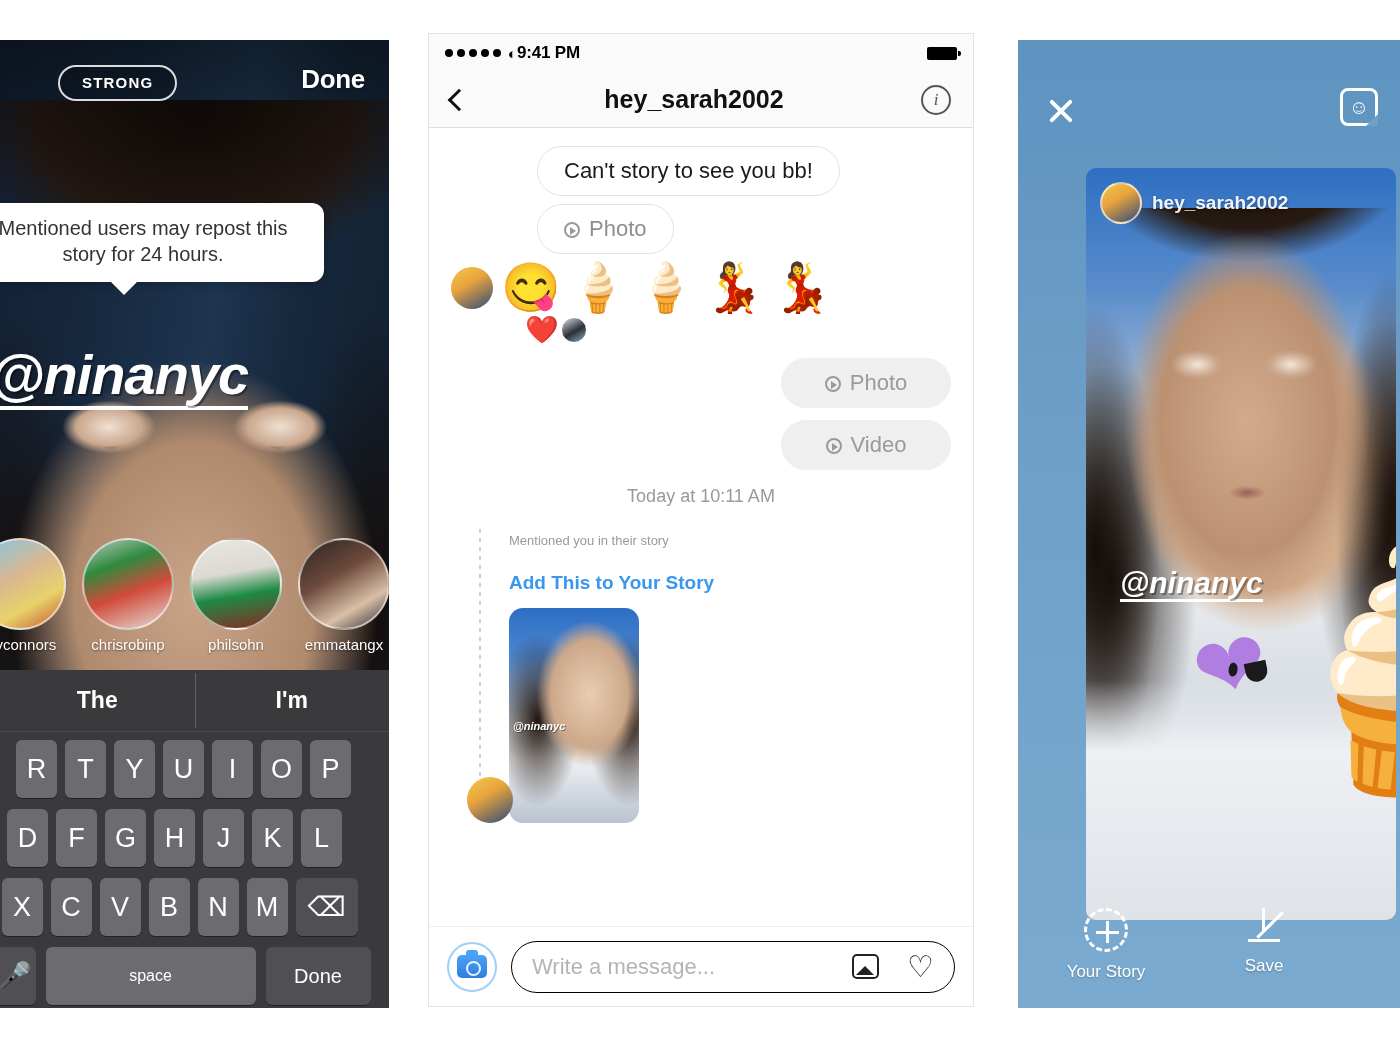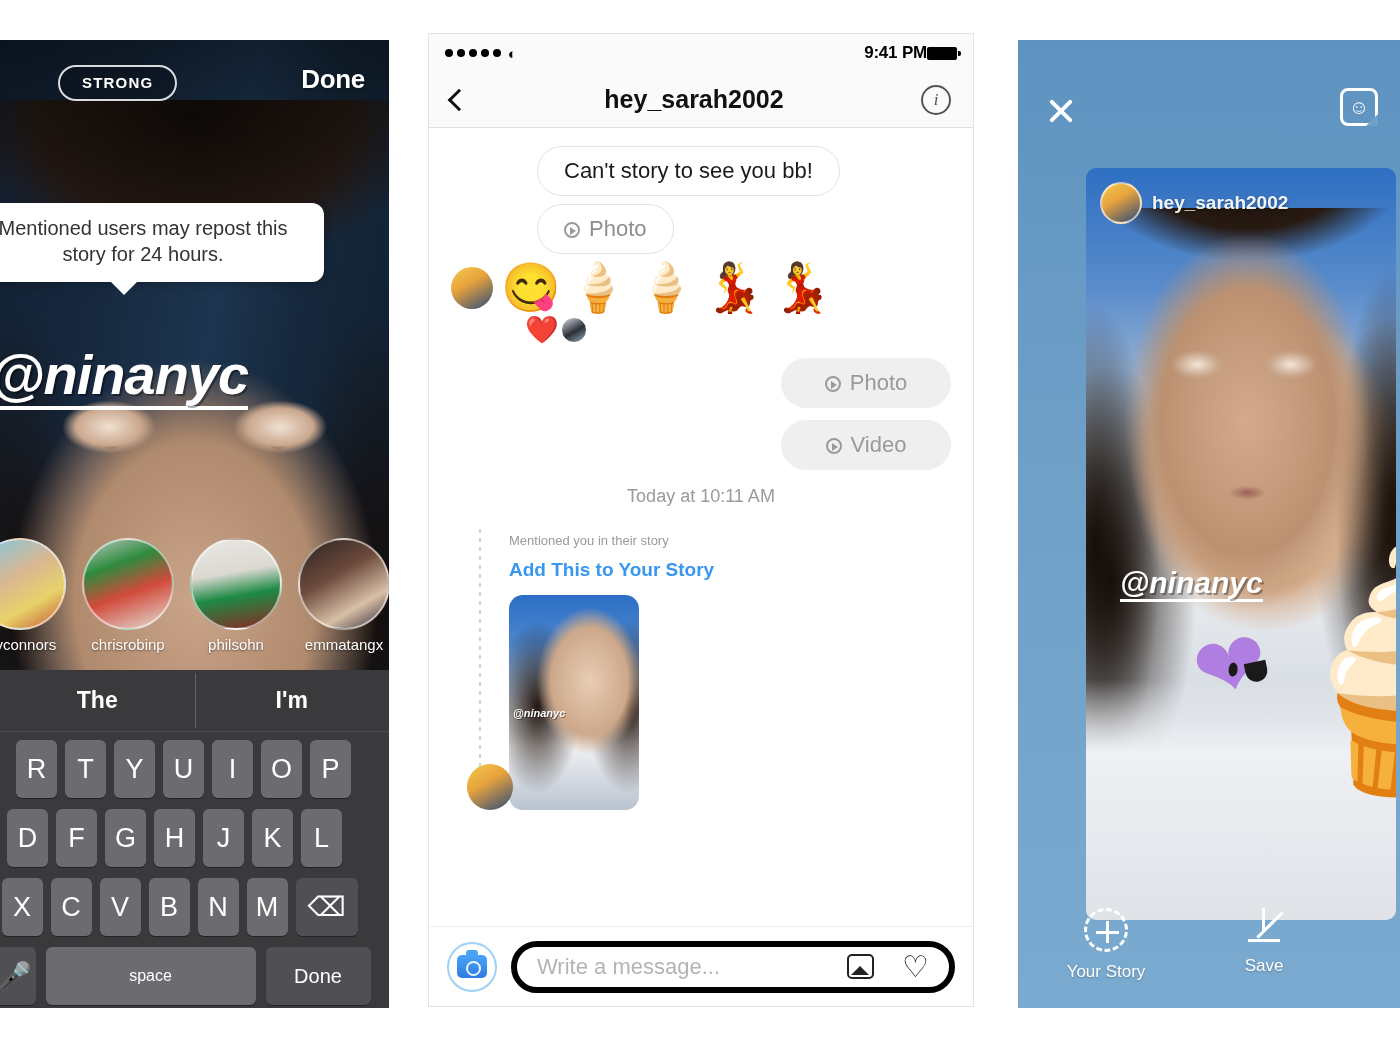--- a/index.html
+++ b/index.html
@@ -136,21 +136,21 @@
     left: 428px; top: 33px; width: 546px; height: 974px;
     background: #fff; border: 1px solid #e4e4e4;
   }
   .statusbar {
     height: 38px; background: #fafafa; display: flex; align-items: center;
     padding: 0 16px; font-size: 17px; font-weight: bold; color: #000;
   }
   .sb-left { display: flex; align-items: center; gap: 7px; }
   .dots { display: flex; gap: 4px; }
   .dots i { width: 8px; height: 8px; border-radius: 50%; background: #000; display: block; }
-  .sb-time { flex: 1; text-align: right; letter-spacing: -0.2px; }
+  .sb-time { flex: 1; text-align: left; letter-spacing: -0.2px; }
   .battery { width: 30px; height: 13px; background: #000; border-radius: 2px; position: relative; }
   .battery:after { content:""; position:absolute; right:-4px; top:4px; width:3px; height:5px; background:#000; border-radius:0 2px 2px 0; }
   .navbar {
     height: 56px; background: #fafafa; border-bottom: 1px solid #e0e0e0;
     display: flex; align-items: center; padding: 0 22px;
   }
   .nav-title { flex: 1; text-align: center; font-size: 25px; font-weight: bold; color: #111; }
   .chev-back { width: 16px; height: 16px; border-left: 3px solid #111; border-bottom: 3px solid #111; transform: rotate(45deg); }
   .info-ic { width: 30px; height: 30px; border: 2px solid #555; border-radius: 50%; display:flex; align-items:center; justify-content:center; font-size:17px; color:#555; font-style: italic; font-family: "Liberation Serif", serif; }
 
@@ -176,21 +176,21 @@
 
   .timestamp { text-align: center; color: #9a9a9a; font-size: 18px; margin: 16px 0 26px; }
 
   .mention-block { position: relative; padding-left: 58px; }
   .mention-block .dashline {
     position: absolute; left: 28px; top: -4px; bottom: 4px; width: 2px;
     background-image: linear-gradient(#cfcfcf 50%, rgba(255,255,255,0) 0%);
     background-size: 2px 9px; background-repeat: repeat-y;
   }
   .mention-label { color: #9a9a9a; font-size: 13px; }
-  .mention-link { color: #3897f0; font-size: 19px; font-weight: bold; margin-top: 11px; display: inline-block; }
+  .mention-link { color: #3897f0; font-size: 19px; font-weight: bold; margin-top: 24px; display: inline-block; }
   .story-thumb {
     margin-top: 14px; width: 130px; height: 215px; border-radius: 14px; overflow: hidden;
     position: relative;
     background:
       radial-gradient(ellipse 66px 92px at 62% 40%, #e8cdb4 0%, #cda88a 58%, rgba(120,80,60,0) 80%),
       radial-gradient(ellipse 60px 120px at 22% 52%, #241710 0%, rgba(30,20,14,0) 72%),
       radial-gradient(ellipse 60px 120px at 92% 52%, #241710 0%, rgba(30,20,14,0) 72%),
       linear-gradient(180deg, #2c6ec4 0%, #4c86cf 22%, #cfd6dc 52%, #f1f2f4 70%, #b9c3d0 100%);
   }
   .thumb-lab { position: absolute; left: 4px; top: 112px; color: #fff; font-size: 11px; font-style: italic; font-weight: bold; text-shadow: 1px 1px 0 rgba(0,0,0,.4); }
@@ -202,21 +202,21 @@
     display: flex; align-items: center; padding: 0 18px; gap: 14px;
   }
   .cam-btn {
     width: 50px; height: 50px; border-radius: 50%; border: 2px solid #9fd0f5;
     display: flex; align-items: center; justify-content: center; flex: none;
   }
   .cam-ic { width: 30px; height: 23px; background: linear-gradient(180deg,#4aa3f5,#2f7ce0); border-radius: 5px; position: relative; }
   .cam-ic:before { content:""; position:absolute; left:9px; top:-5px; width:12px; height:5px; background:#4aa3f5; border-radius:3px 3px 0 0; }
   .cam-ic:after { content:""; position:absolute; left:9px; top:6px; width:11px; height:11px; border-radius:50%; border:2px solid #eaf4fe; }
   .msg-field {
-    flex: 1; height: 52px; border: 6px solid #000000; border-radius: 26px;
+    flex: 1; height: 52px; border: 1px solid #000000; border-radius: 26px;
     display: flex; align-items: center; padding: 0 20px; gap: 28px;
   }
   .msg-ph { flex: 1; color: #b4b4b4; font-size: 22px; }
   .ic-gallery { width: 27px; height: 25px; border: 2px solid #222; border-radius: 5px; position: relative; }
   .ic-gallery:after { content:""; position:absolute; left:2px; bottom:2px; width:0;height:0; border-left:9px solid transparent; border-right:9px solid transparent; border-bottom:9px solid #222; }
   .ic-heart { font-size: 30px; color: #222; line-height: 1; }
 
   
   #panel-right {
     left: 1018px; top: 40px; width: 382px; height: 968px;

